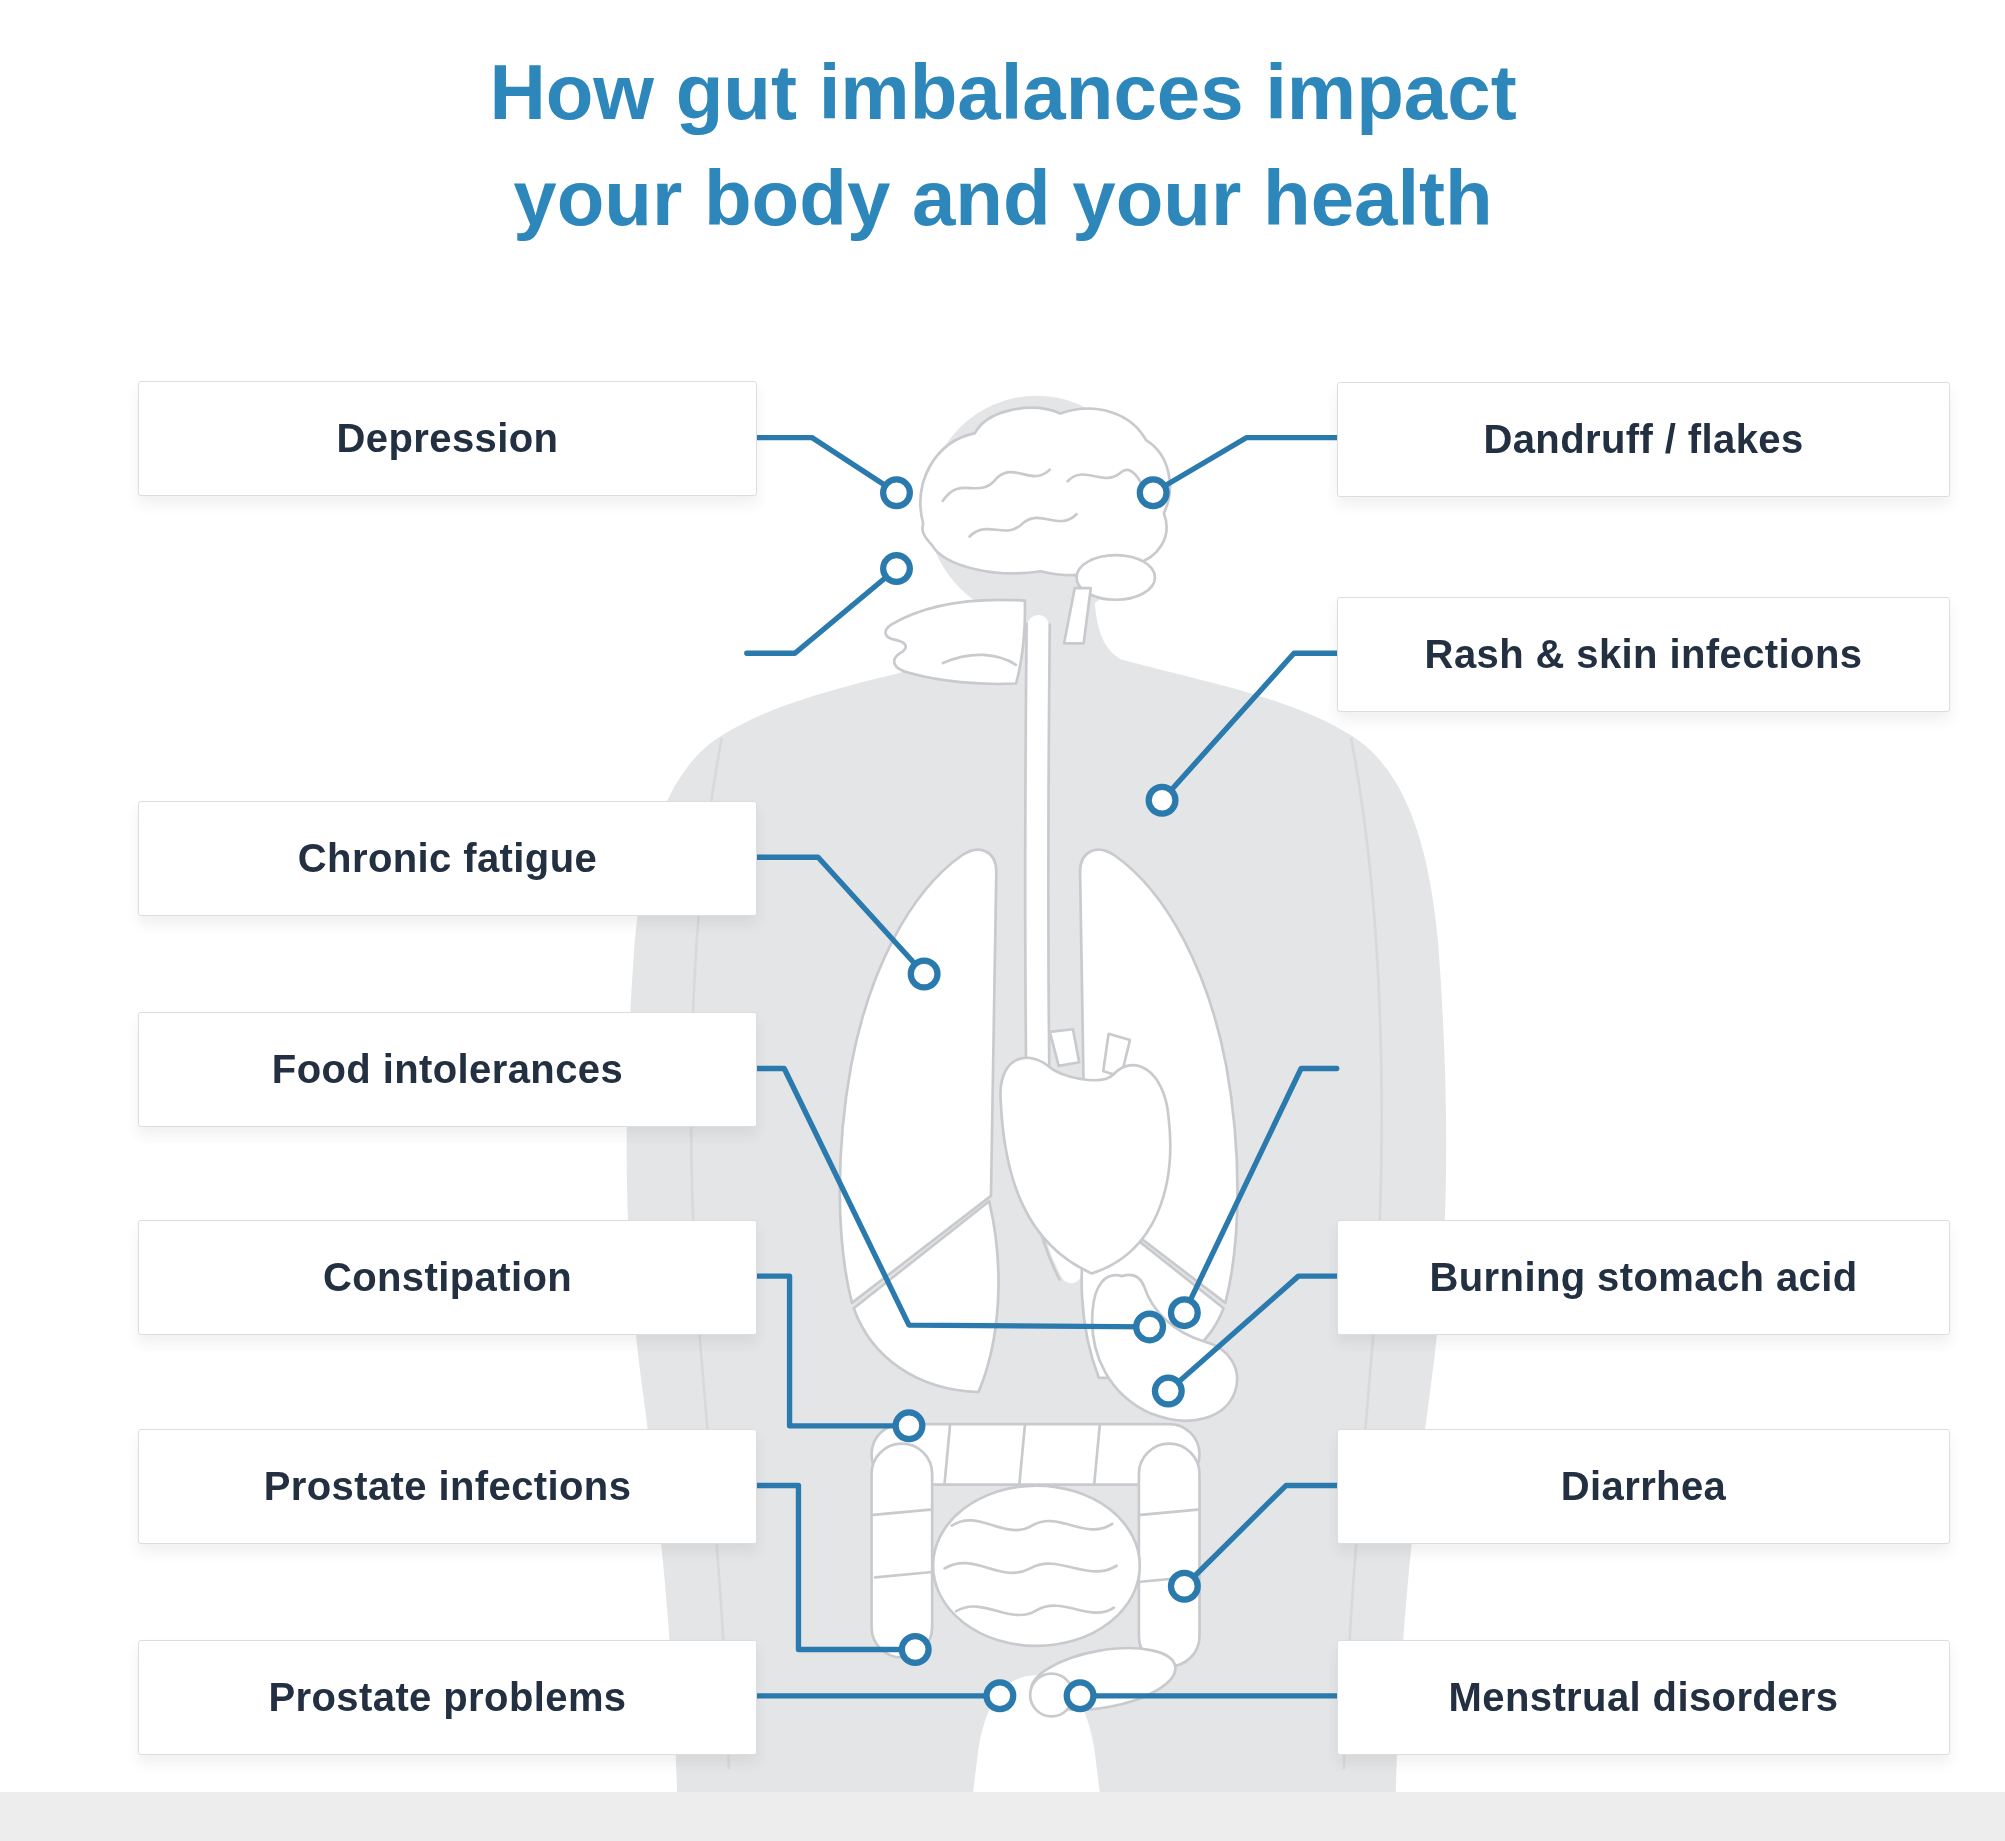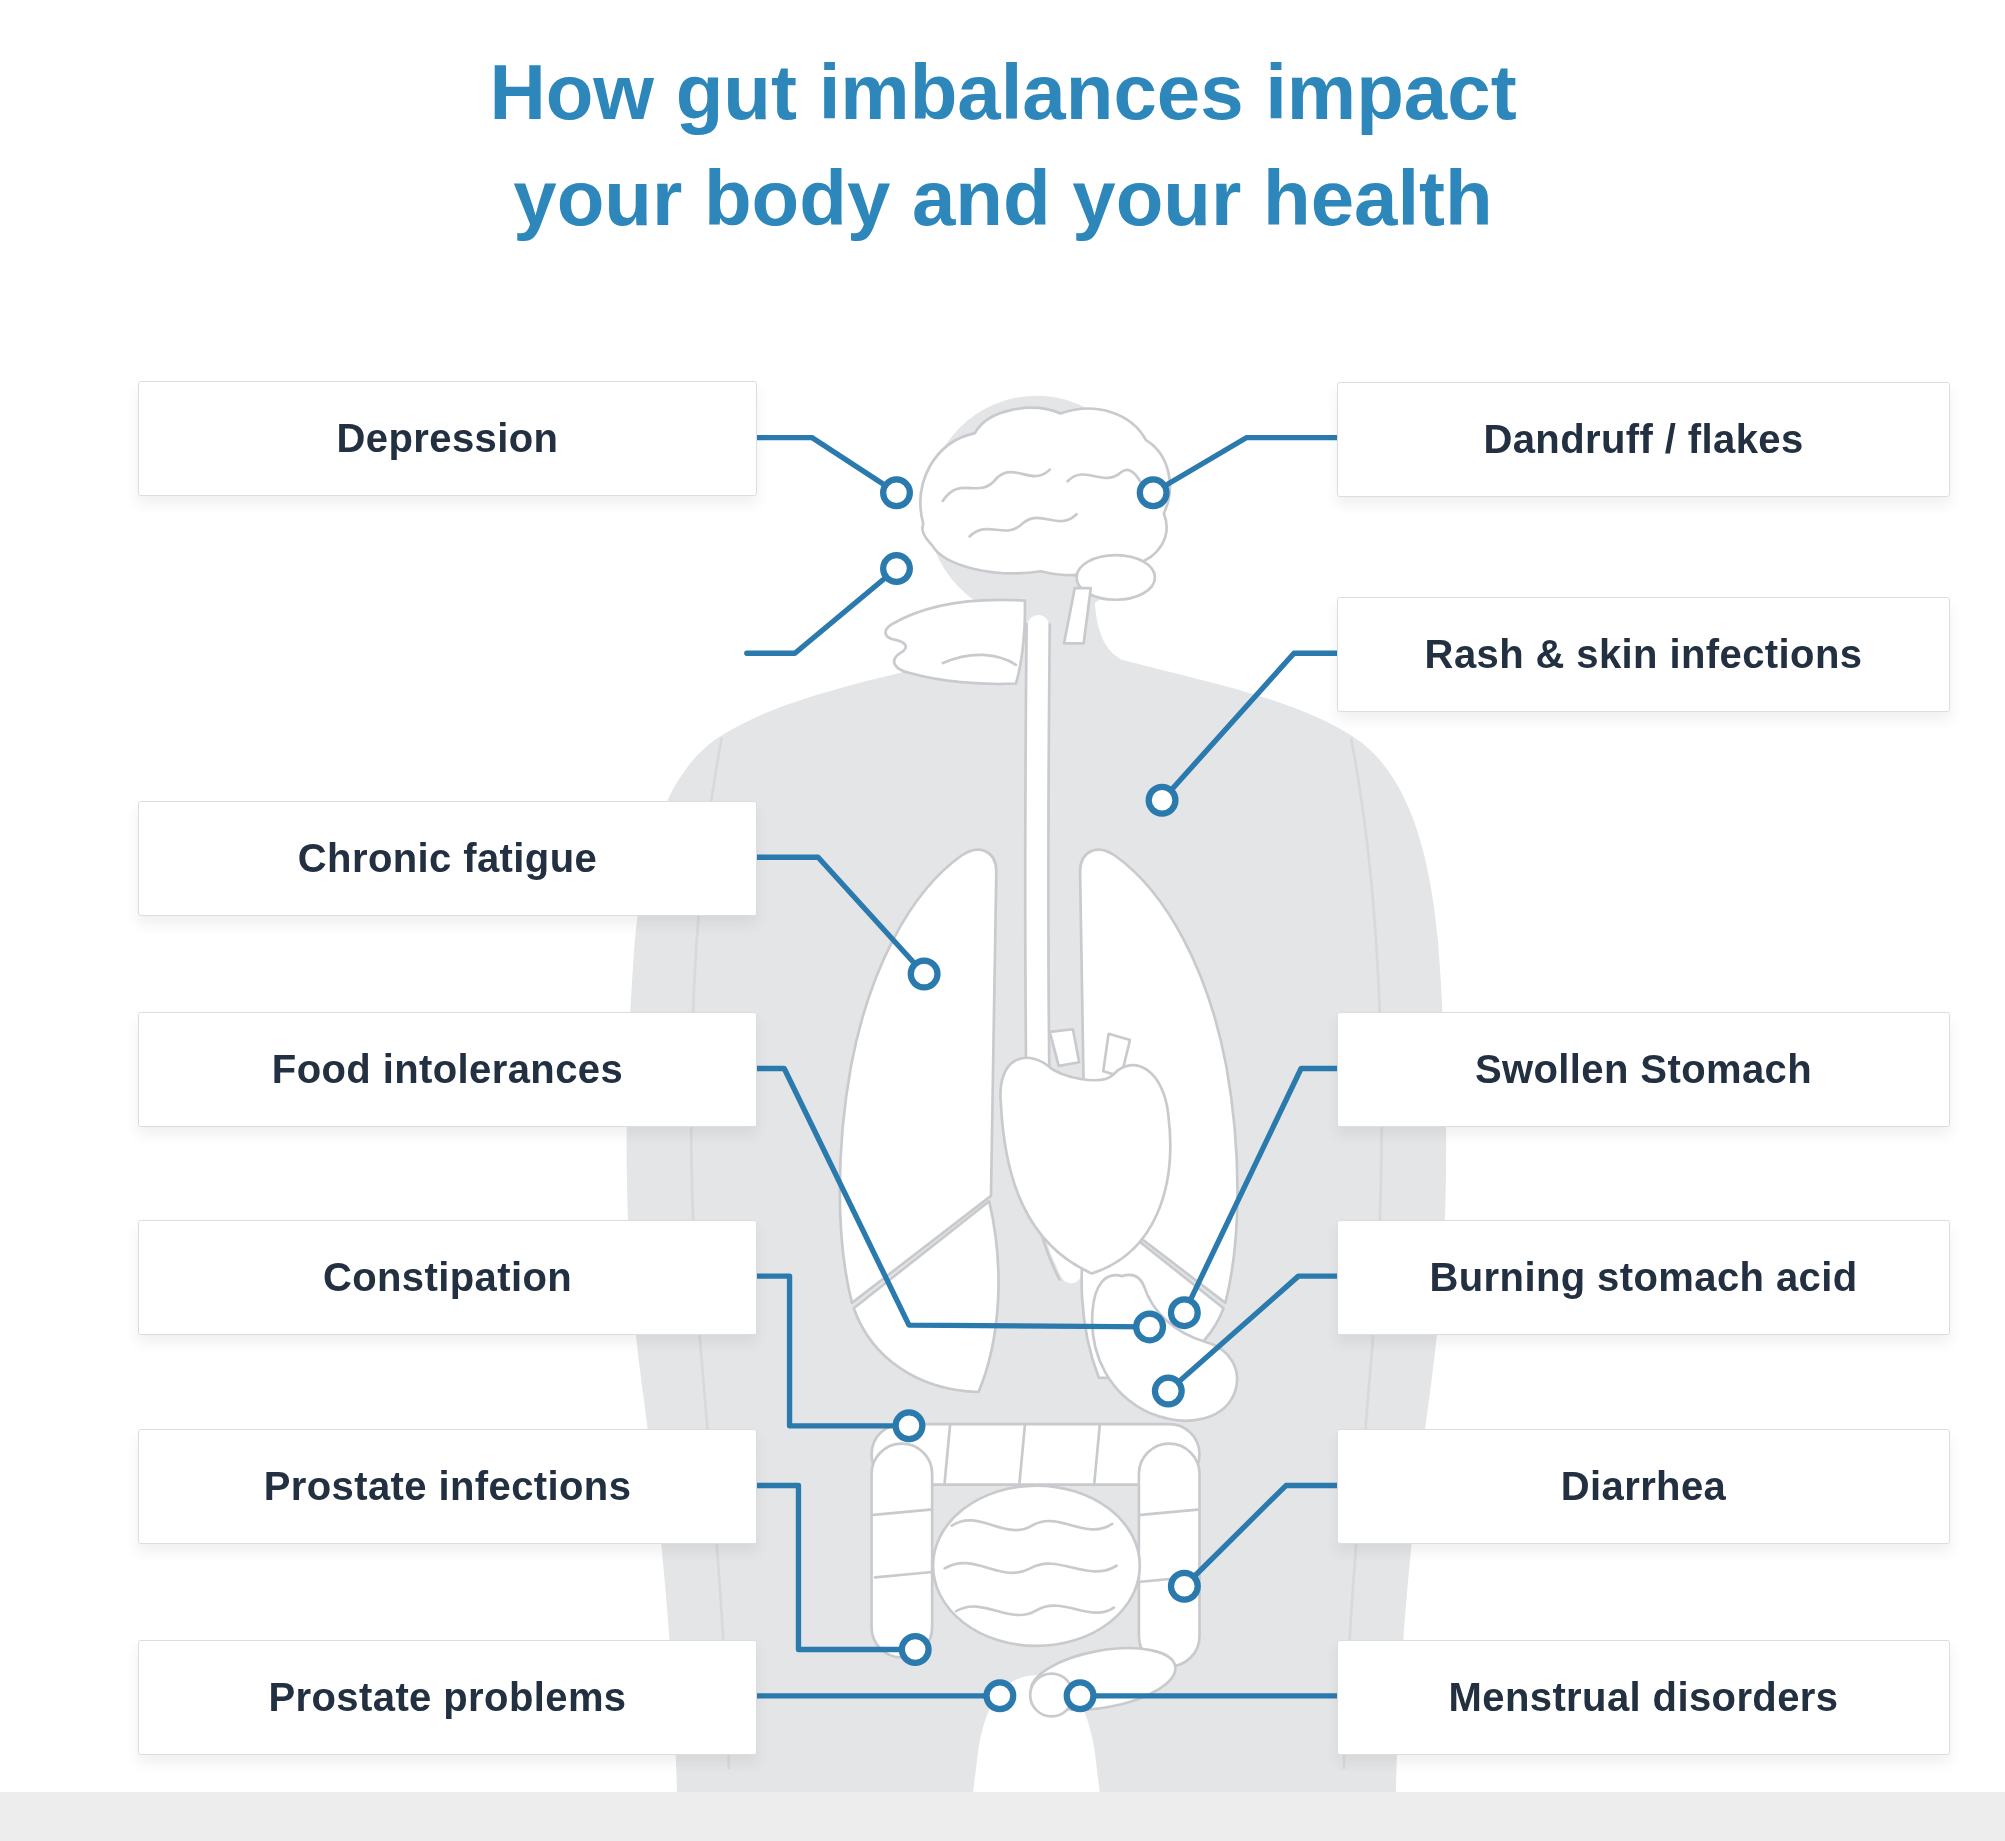--- a/index.html
+++ b/index.html
@@ -193,23 +193,20 @@
   <div class="label-box left" style="top:1640px">
     <span>Prostate problems</span>
   </div>
 
   <div class="label-box right" style="top:382px">
     <span>Dandruff / flakes</span>
   </div>
   <div class="label-box right" style="top:597px">
     <span>Rash &amp; skin infections</span>
   </div>
-  <div class="label-box right" style="top:1012px">
-    <span>Swollen Stomach</span>
-  </div>
   <div class="label-box right" style="top:1220px">
     <span>Burning stomach acid</span>
   </div>
   <div class="label-box right" style="top:1429px">
     <span>Diarrhea</span>
   </div>
   <div class="label-box right" style="top:1640px">
     <span>Menstrual disorders</span>
   </div>
 

